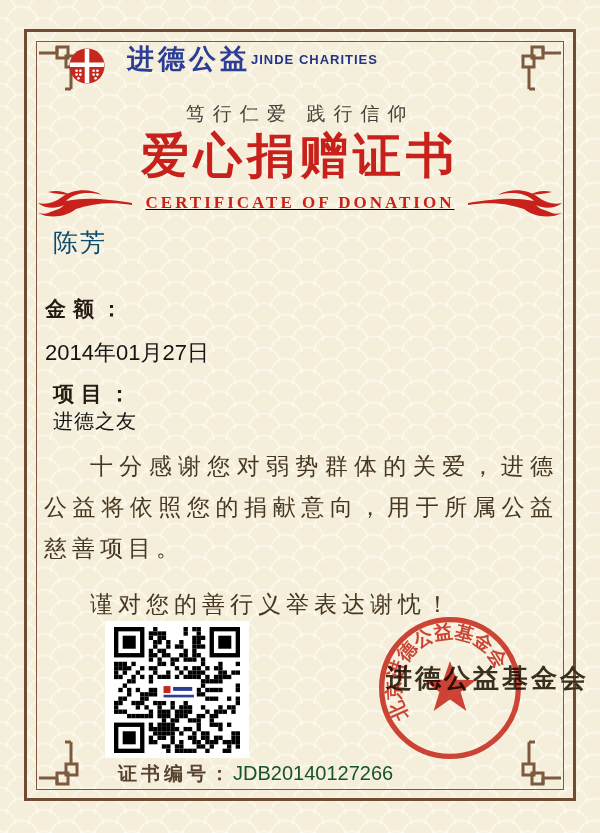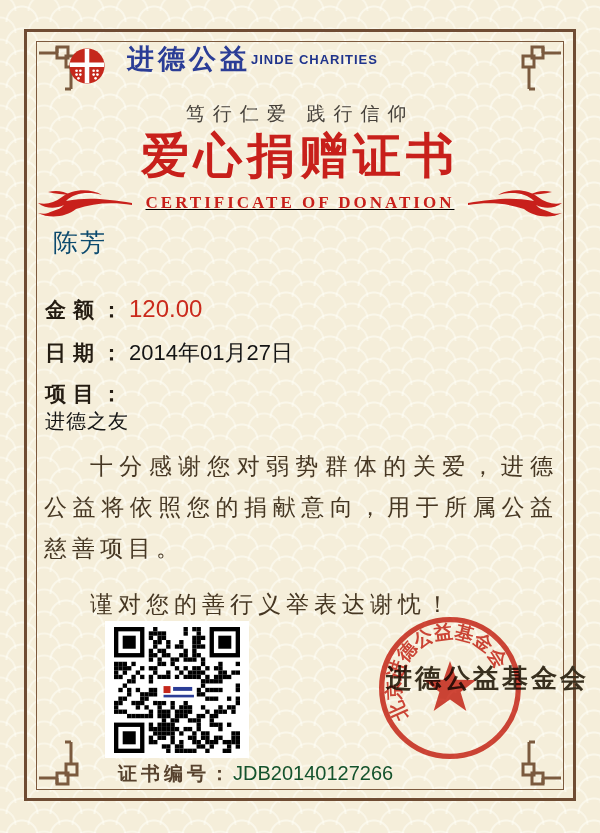--- a/index.html
+++ b/index.html
@@ -47,21 +47,21 @@
 
   .recipient{ position:absolute; left:45px; top:226px; font-size:25px; color:#0c4a6e; letter-spacing:2px;margin-left:8px; }
 
   .field{ position:absolute; left:45px; display:flex; align-items:baseline; }
   .field-label{ font-size:21px; color:#241c12; letter-spacing:7px; font-weight:bold; }
   .field-amount{ top:295px; }
   .field-amount .field-value{ font-size:24px; color:#ca2a1c; font-family:"Liberation Sans", sans-serif; }
   .field-date{ top:338px; }
   .field-date .field-value{ font-size:22px; color:#141414; font-family:"Liberation Sans", sans-serif; }
   .field-project{ top:380px;flex-direction:column; }
-  .field-project .field-value{ font-size:20px; color:#141414; font-family:"Liberation Sans", sans-serif; letter-spacing:1px; }
+  .field-project .field-value{ font-size:20px; color:#141414; font-family:"Liberation Sans", sans-serif; letter-spacing:1px;margin-left:8px; }
 
   .body-text{ position:absolute; left:44px; right:42px; top:446px;
     font-size:23px; color:#463723; letter-spacing:5px; line-height:41px;
     text-align:justify; }
   .body-text p{ text-indent:2em; }
   .body-text p.thanks{ margin-top:15px; text-align:left; }
 
   .qr-box{ position:absolute; left:105px; top:621px; width:144px; height:137px;
     background:#ffffff; display:flex; align-items:center; justify-content:center; }
   .qr-box svg{ display:block; }
@@ -164,24 +164,22 @@
       <path d="M30 18 C24 24 16 27 8 26 C16 22 22 20 30 18 Z"></path>
       <path d="M34 6 C28 2 20 1 12 3 C20 5 27 5 34 6 Z"></path>
     </g>
   </svg>
 </div>
 
 <div class="recipient">陈芳</div>
 
 <div class="field field-amount">
   <span class="field-label">金额：</span>
-  <span class="field-value">120.00</span>
 </div>
 <div class="field field-date">
-  <span class="field-label">日期：</span>
   <span class="field-value">2014年01月27日</span>
 </div>
 <div class="field field-project">
   <span class="field-label">项目：</span>
   <span class="field-value">进德之友</span>
 </div>
 
 <div class="body-text">
   <p>十分感谢您对弱势群体的关爱，进德公益将依照您的捐献意向，用于所属公益慈善项目。</p>
   <p class="thanks">谨对您的善行义举表达谢忱！</p>

